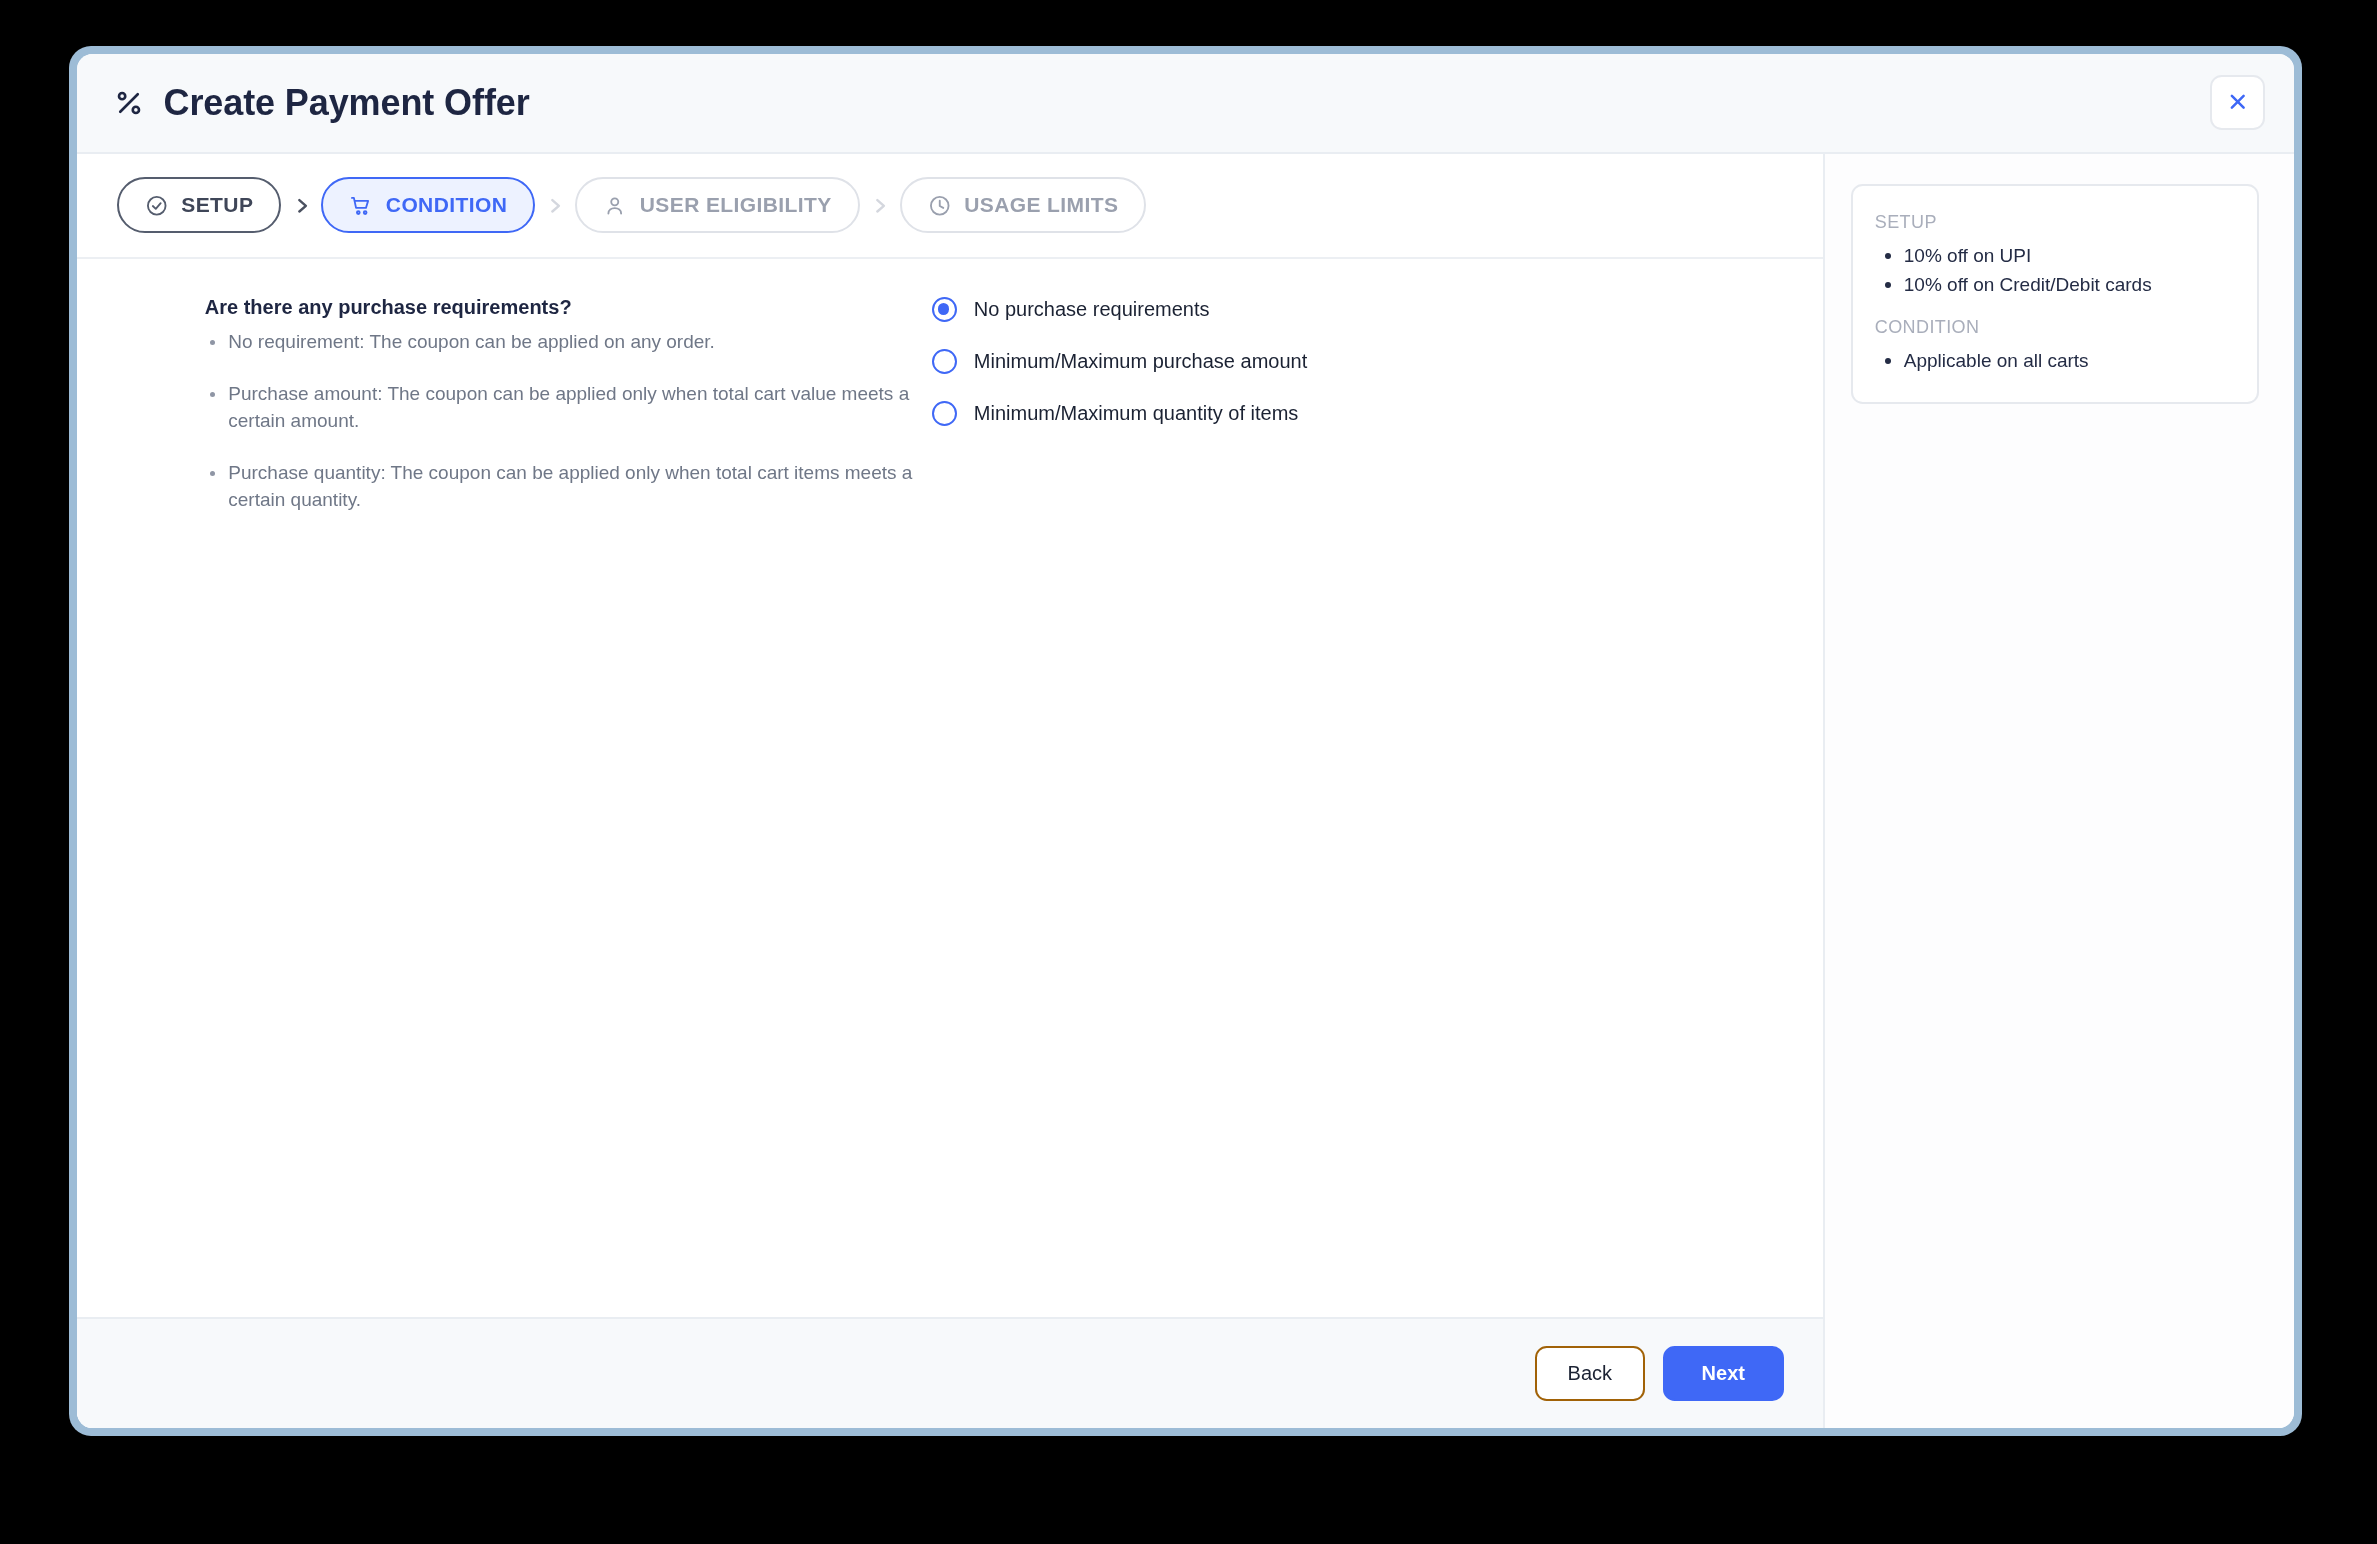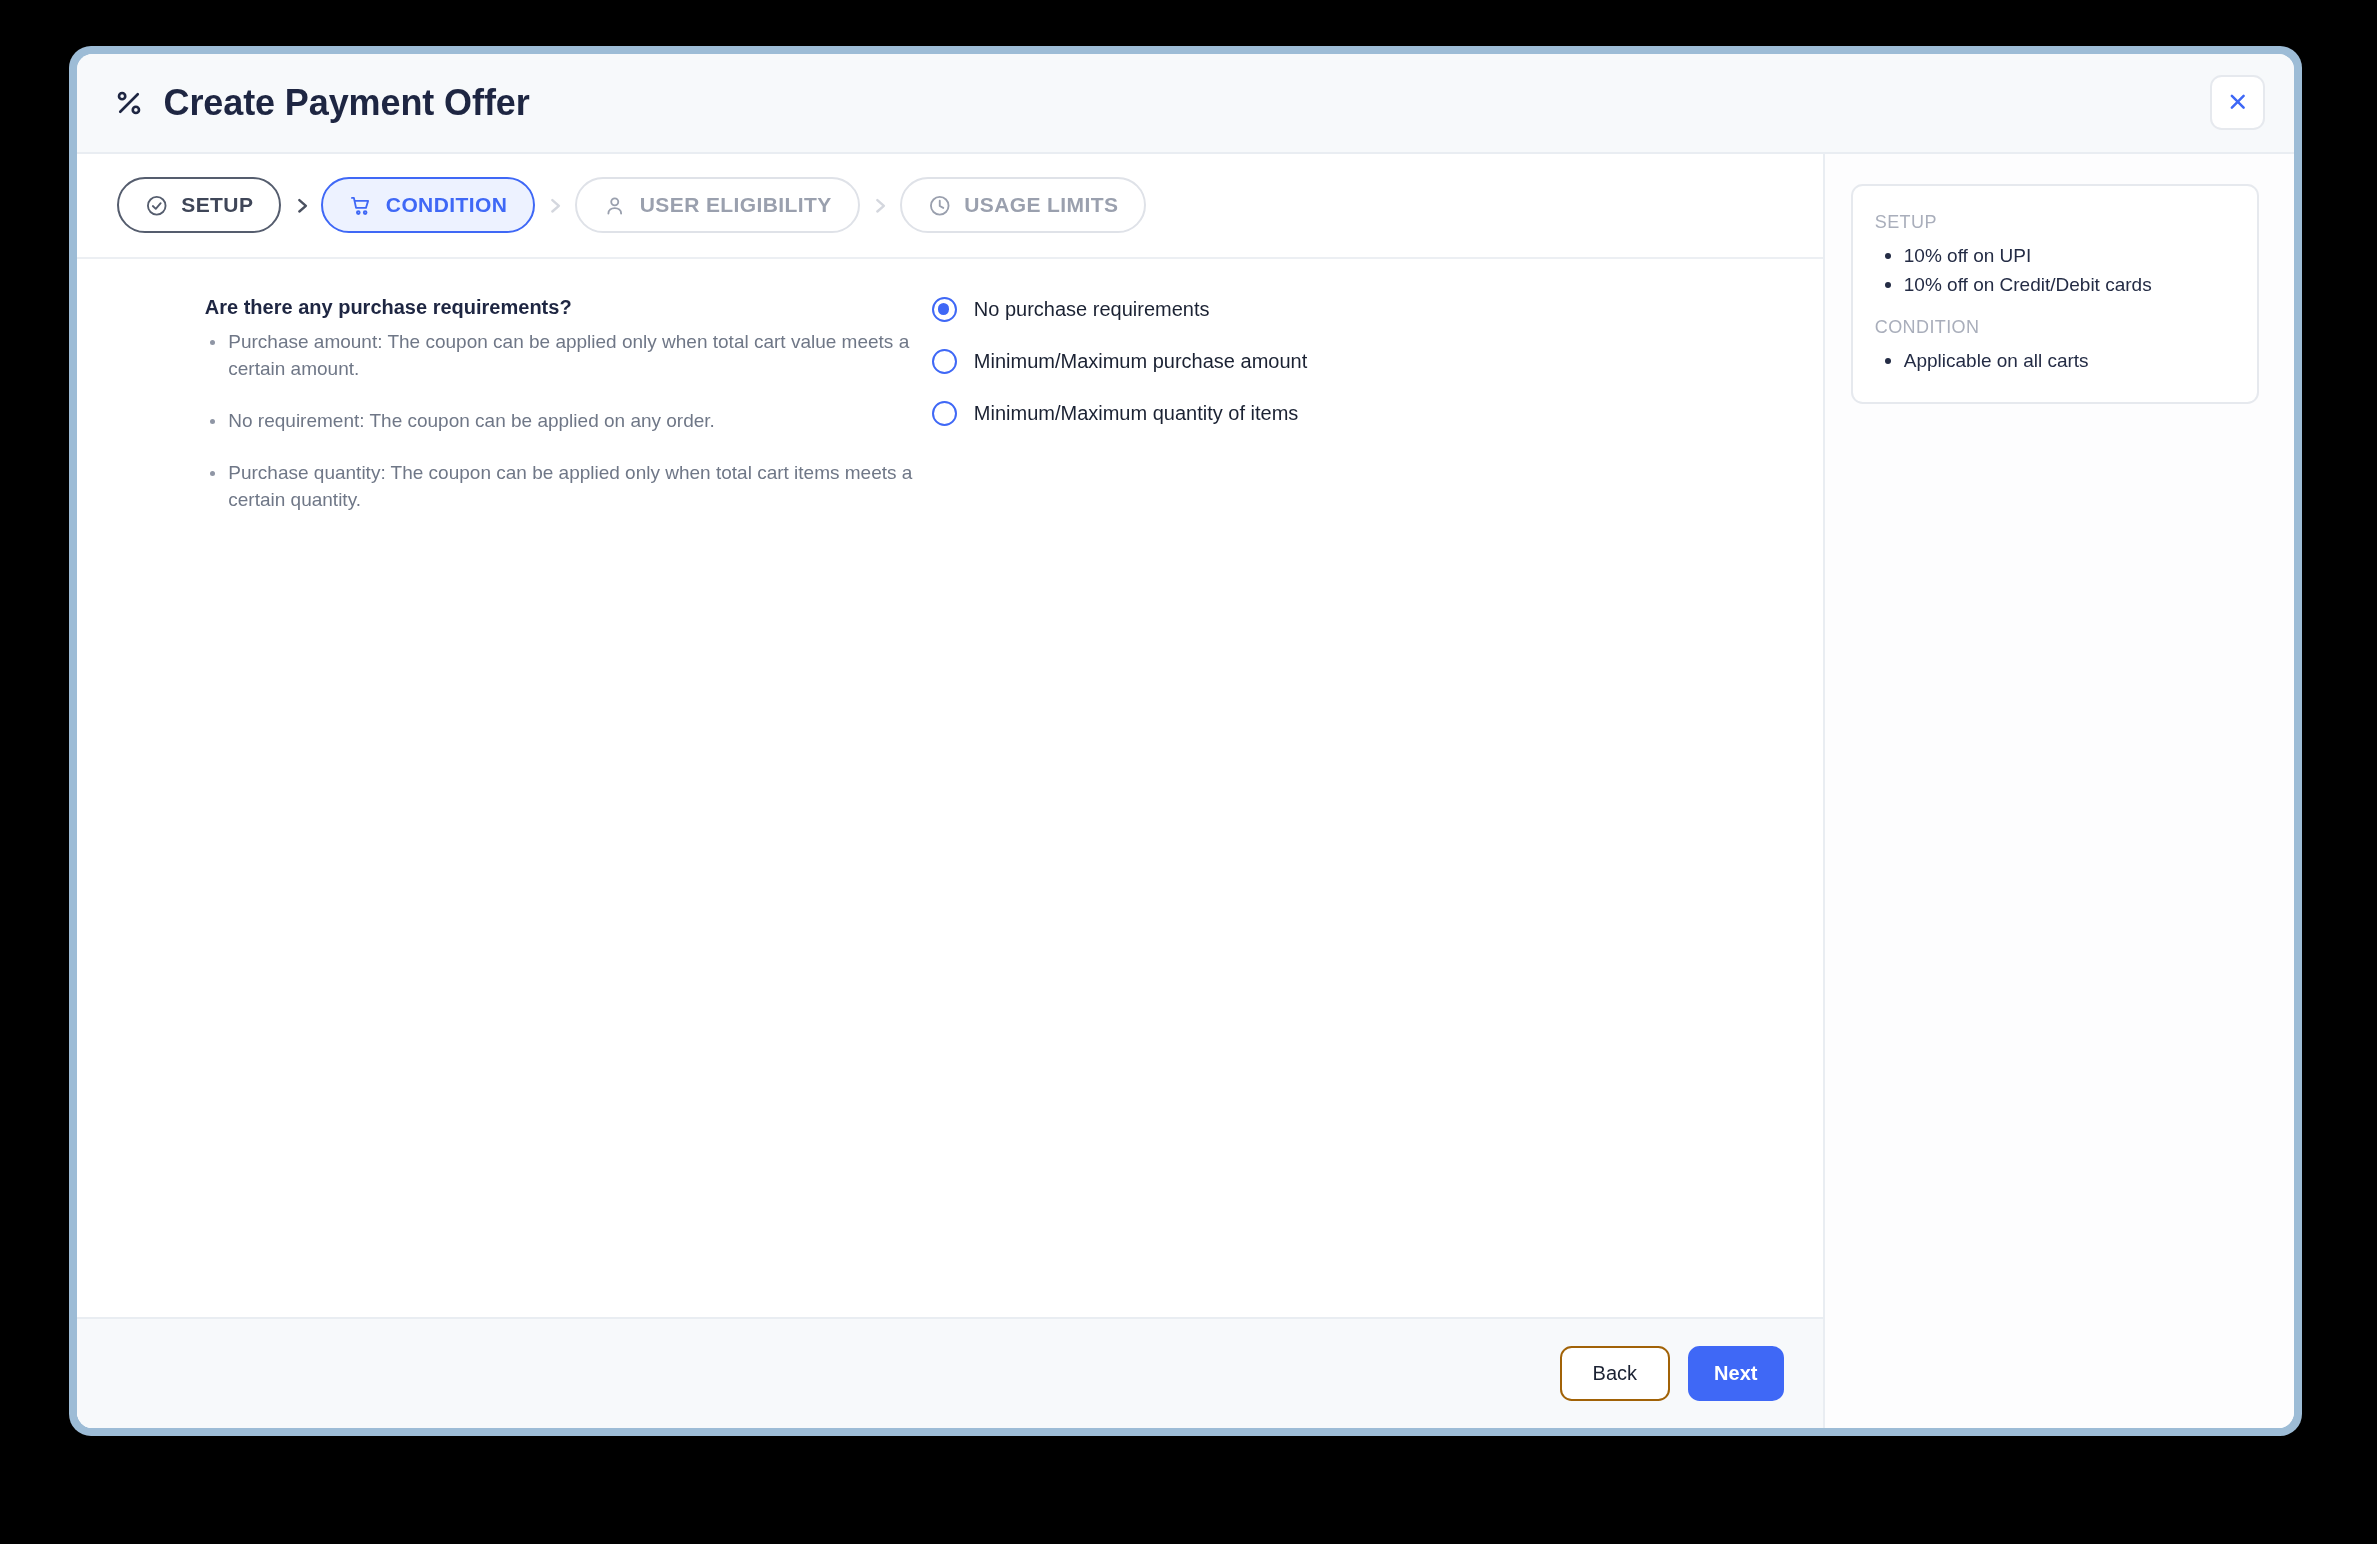--- a/index.html
+++ b/index.html
@@ -238,21 +238,21 @@
     cursor: pointer;
     box-sizing: border-box;
   }
   .btn-back {
     width: 110px;
     background: #ffffff;
     border: 2px solid #a16207;
     color: #1b2233;
   }
   .btn-next {
-    width: 96px;
+    width: 121px;
     background: #3f68f6;
     border: 2px solid #3f68f6;
     color: #ffffff;
     font-weight: bold;
   }
 
   
   .side-col {
     flex: 1;
     background: #fdfdfe;
@@ -391,22 +391,22 @@
             <span class="step-label">USAGE LIMITS</span>
           </div>
 
         </div>
 
         <div class="question-area">
 
           <div class="q-left">
             <div class="q-title">Are there any purchase requirements?</div>
             <ul class="q-list">
+              <li>No requirement: The coupon can be applied on any order.</li>
               <li>Purchase amount: The coupon can be applied only when total cart value meets a certain amount.</li>
-              <li>No requirement: The coupon can be applied on any order.</li>
               <li>Purchase quantity: The coupon can be applied only when total cart items meets a certain quantity.</li>
             </ul>
           </div>
 
           <div class="q-right">
             <div class="radio-row">
               <span class="radio checked"></span>
               <span class="radio-label">No purchase requirements</span>
             </div>
             <div class="radio-row">

